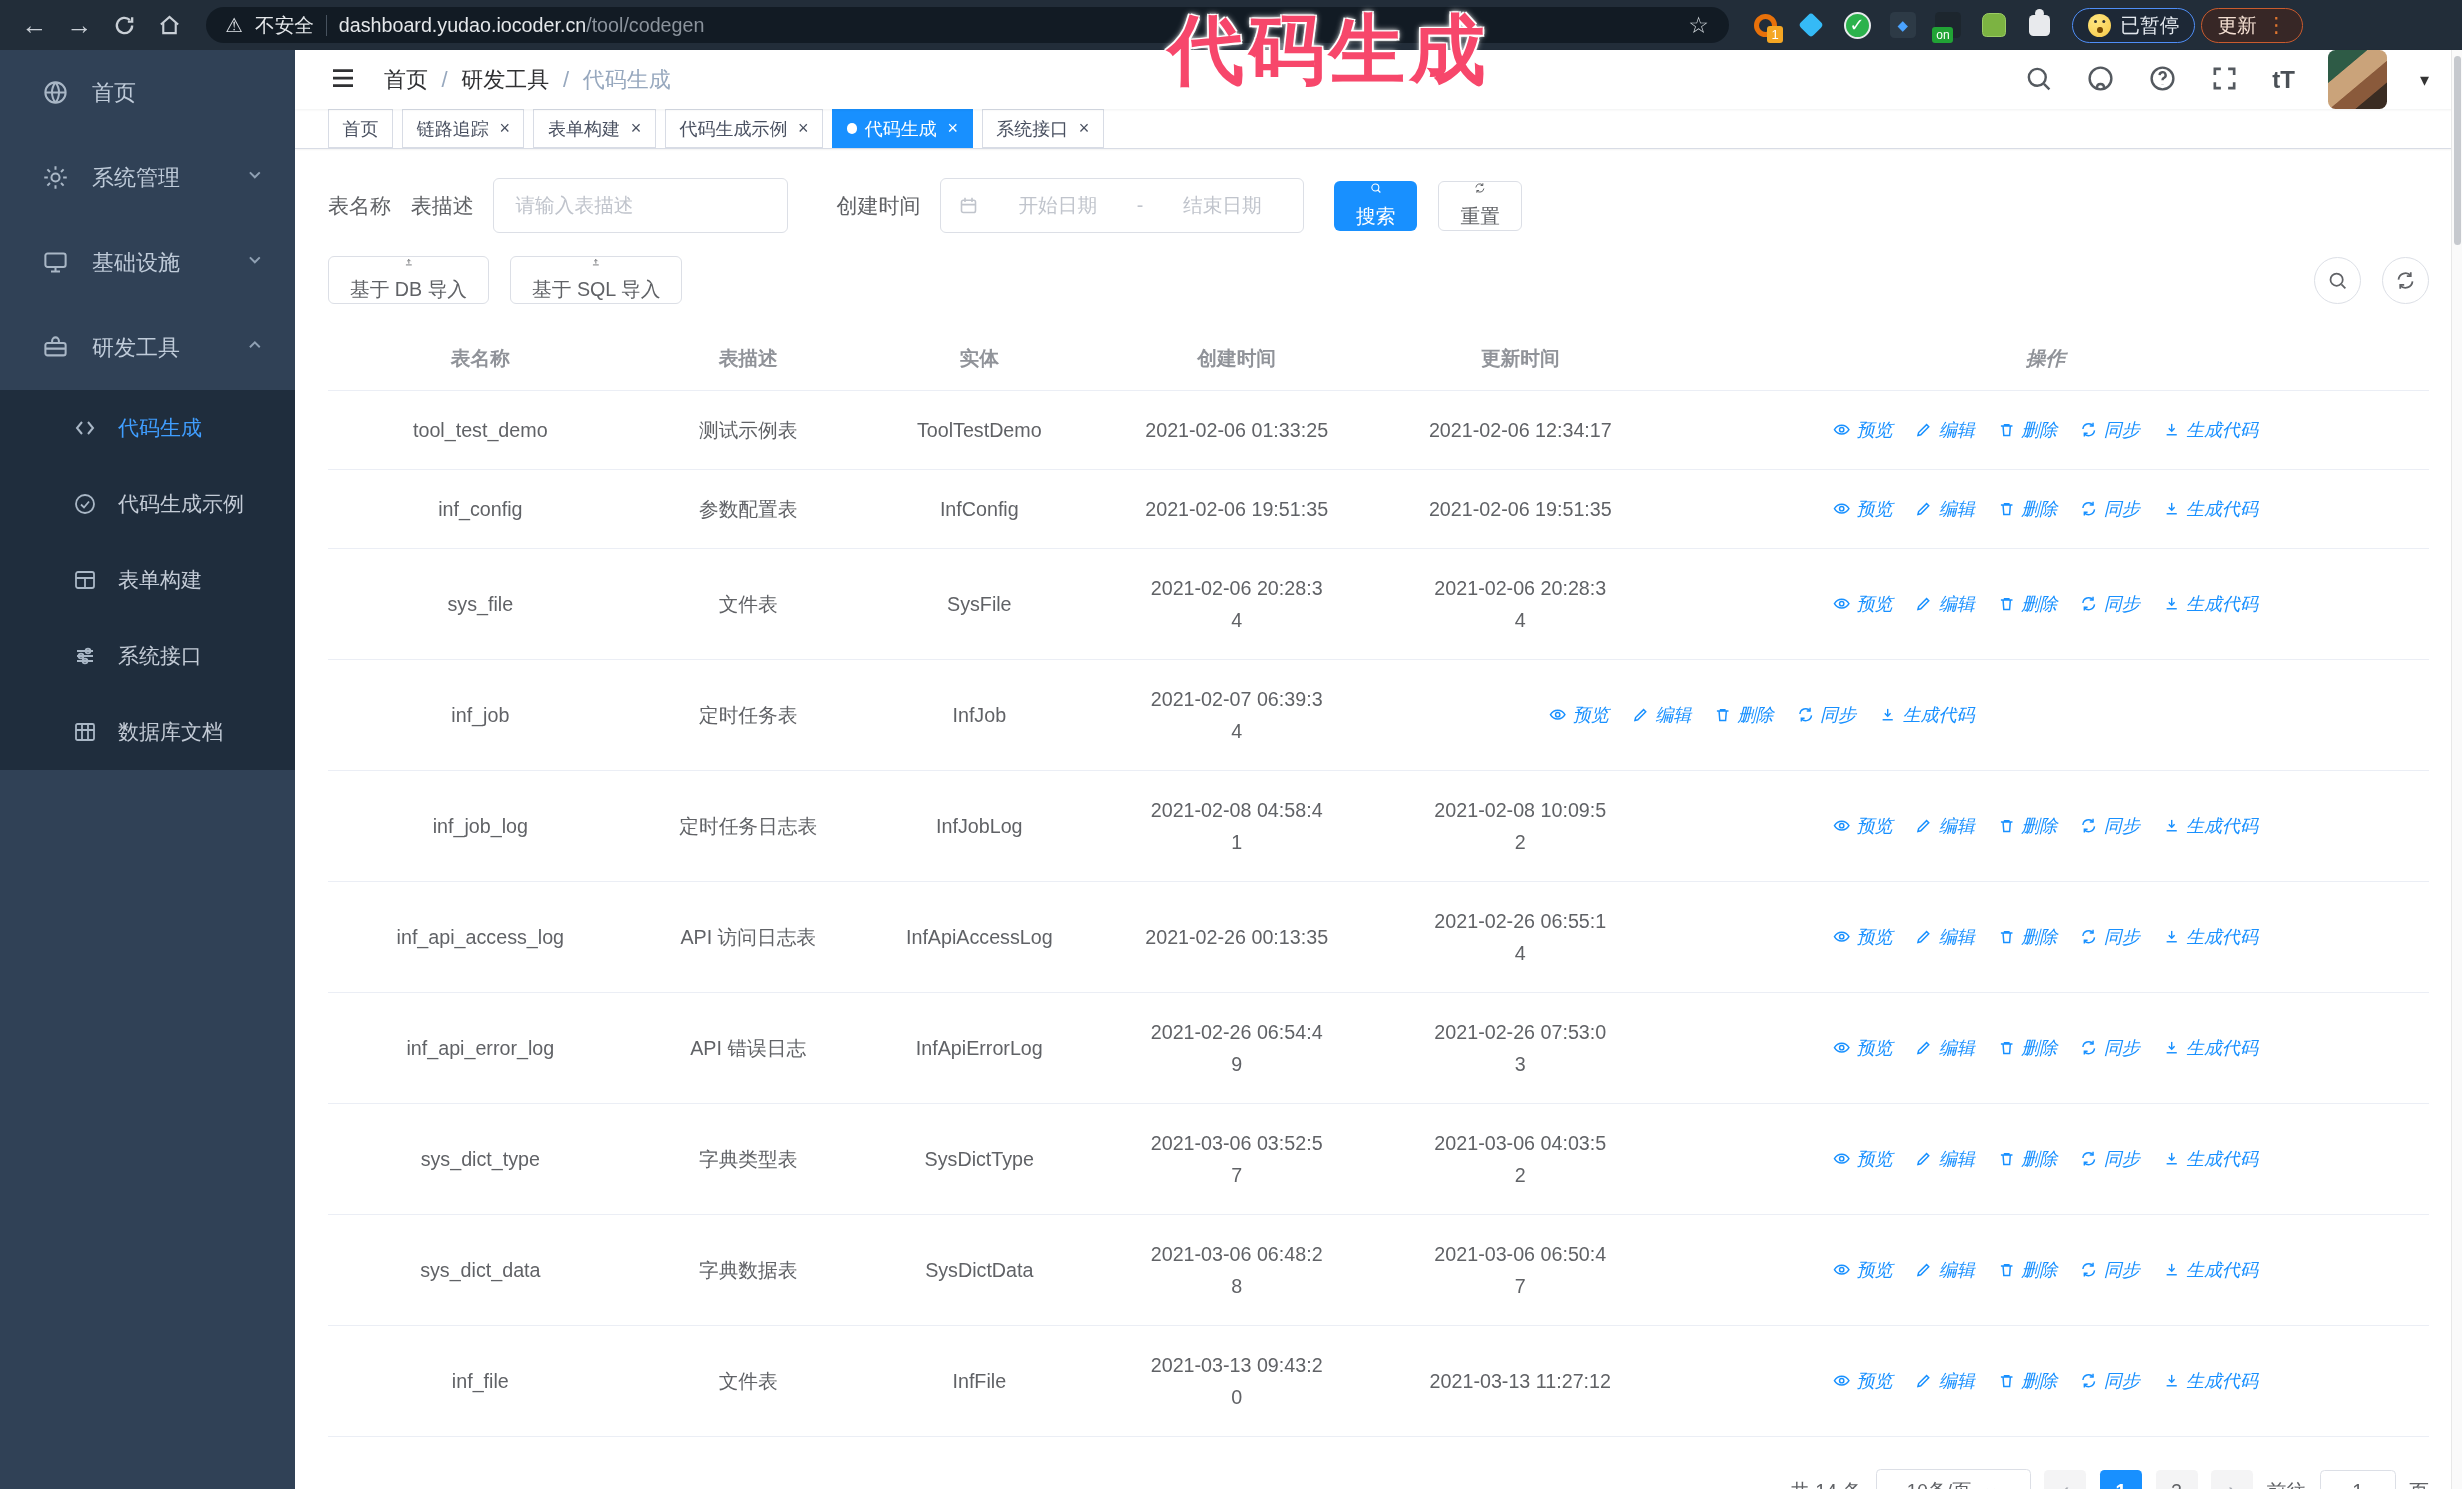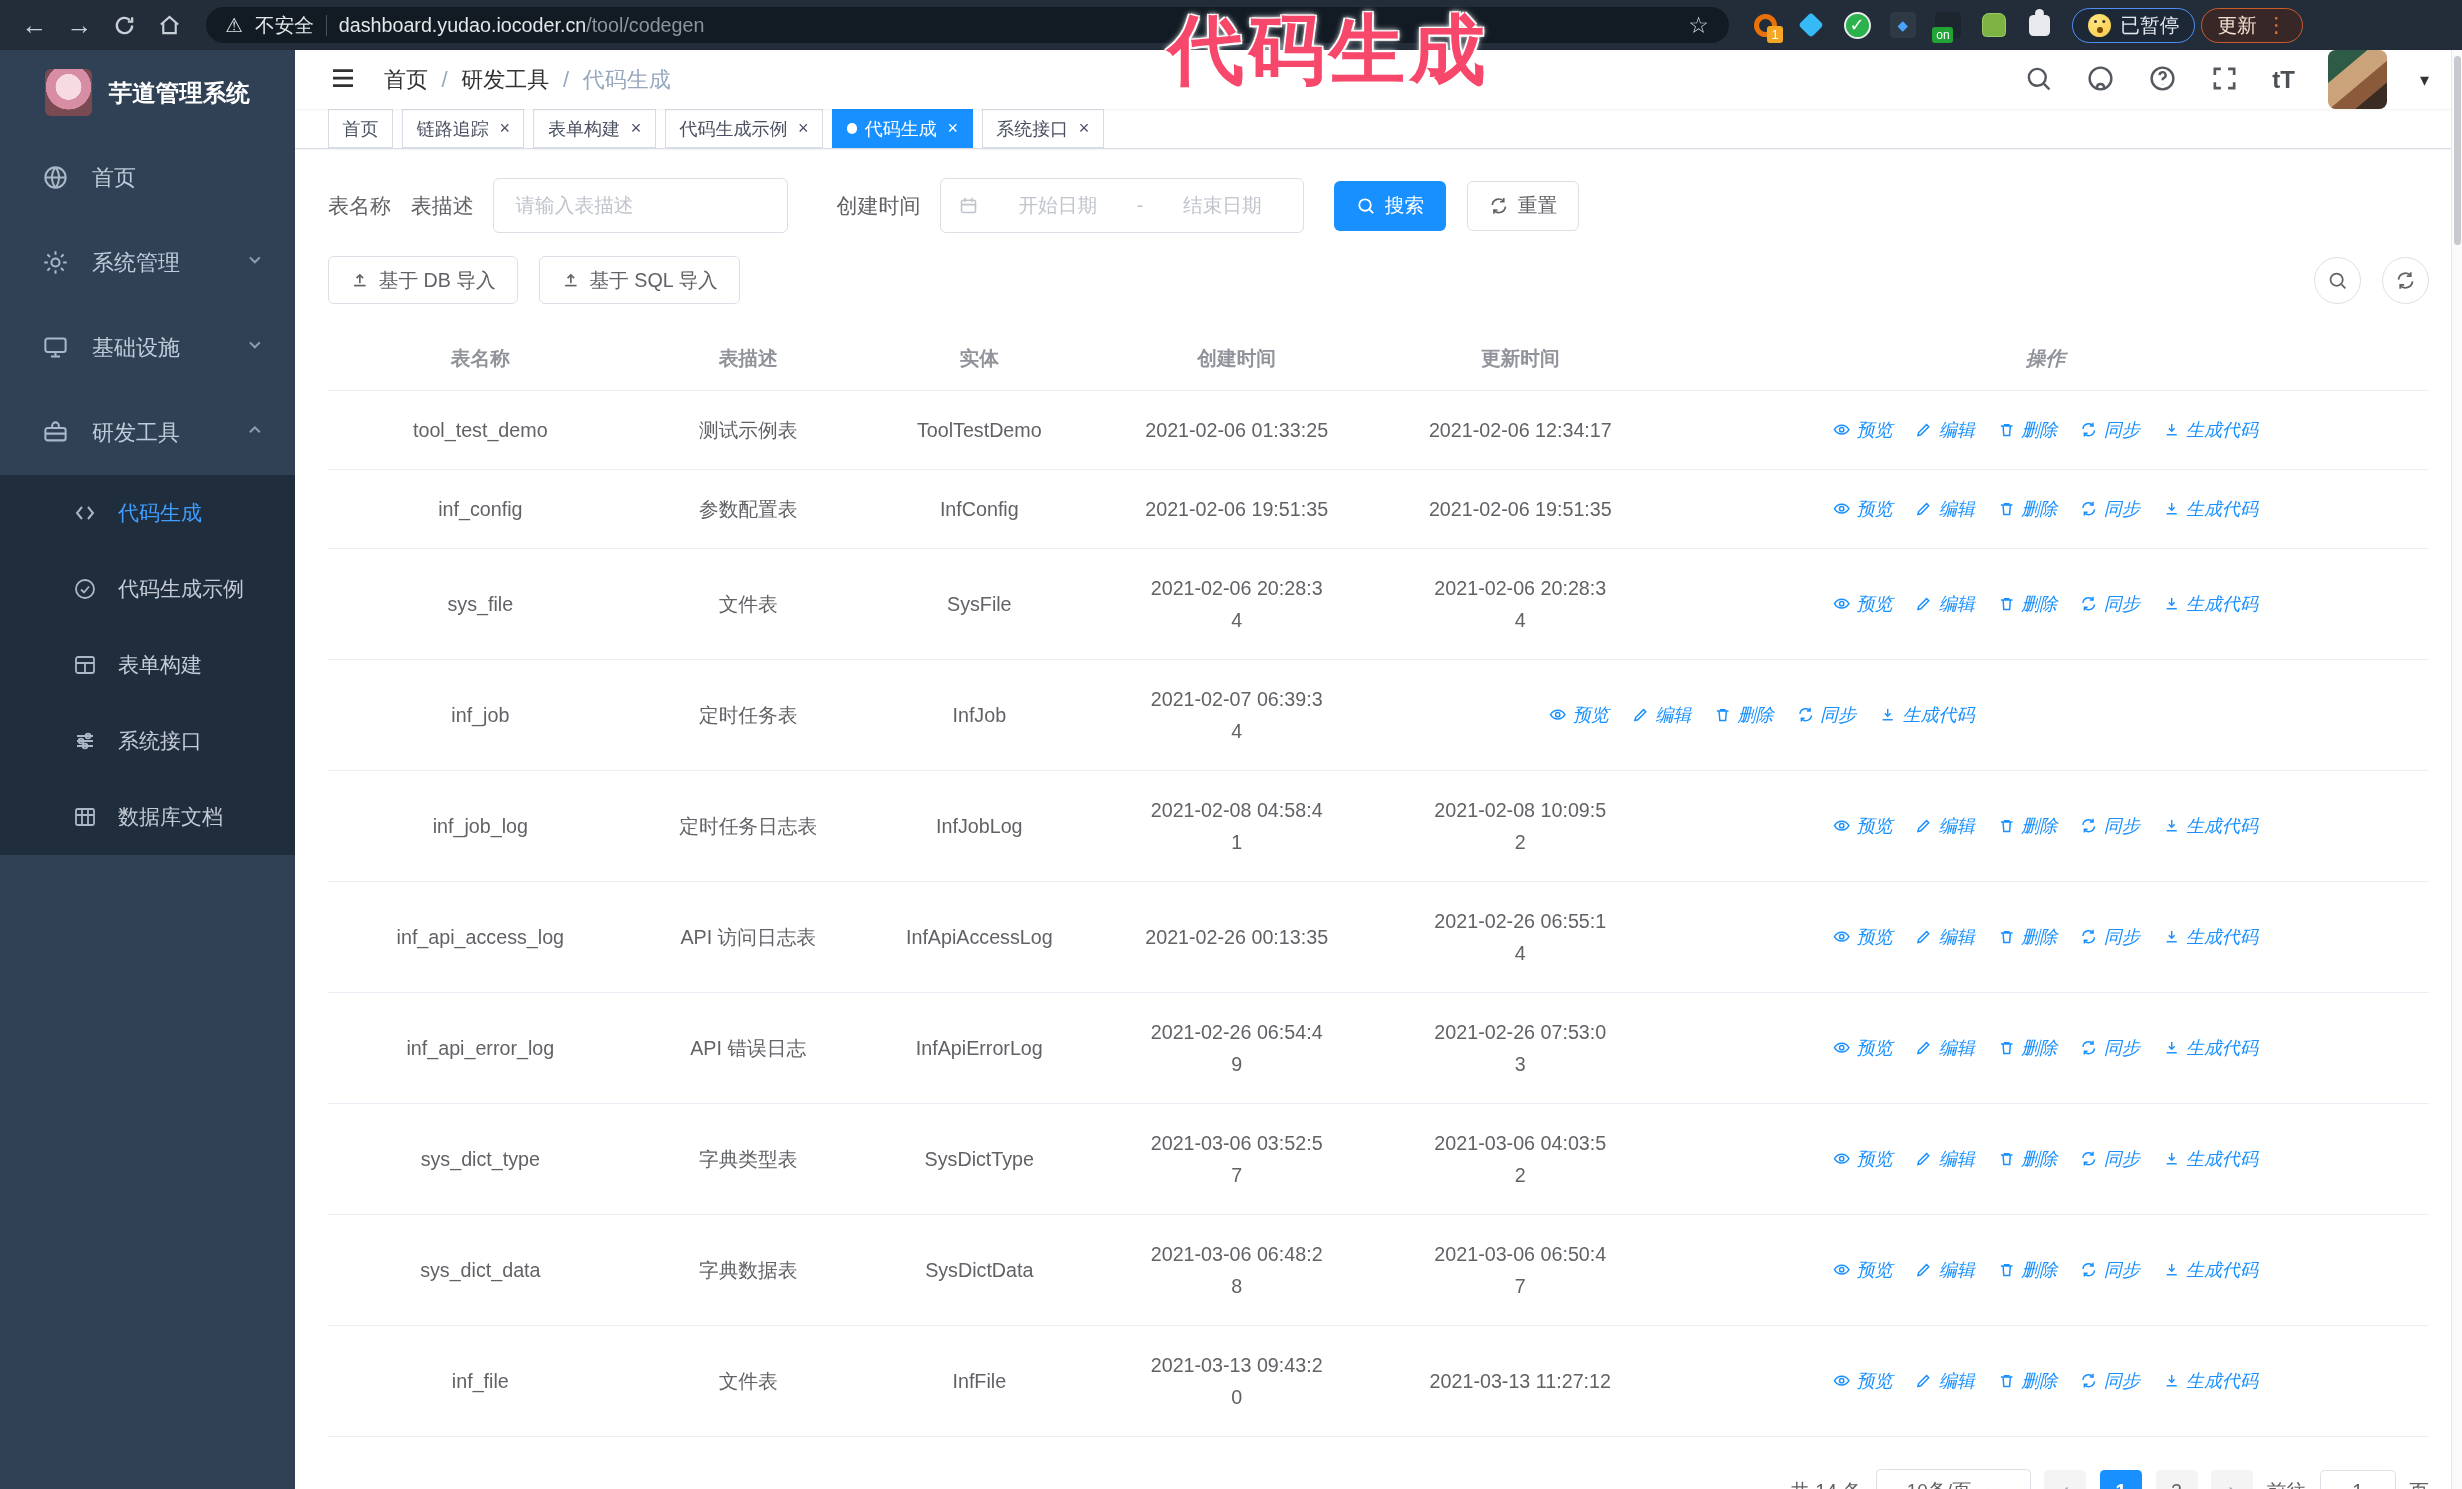--- a/index.html
+++ b/index.html
@@ -76,21 +76,21 @@
   .content { flex:1; padding:29px 33px 0; display:flex; flex-direction:column; }
   .filters { display:flex; align-items:center; font-size:21px; color:#606266; margin-bottom:23px; flex-wrap:nowrap; }
   .f-label { margin-right:19.7px; white-space:nowrap; }
   .inp { height:55px; border:0.8px solid #dcdfe6; border-radius:6px; padding:0 21px; font-size:19.7px; color:#606266; outline:none; font-family:inherit; }
   .inp::placeholder { color:#c0c4cc; }
   .inp-name { width:295px; margin-right:48px; }
   .inp-desc { width:295px; margin-right:48px; }
   .date-box { width:364px; height:55px; border:0.8px solid #dcdfe6; border-radius:6px; display:flex; align-items:center; padding:0 16.7px; gap:15px; color:#c0c4cc; font-size:19.7px; margin-right:30px; }
   .date-box svg { width:21px; height:21px; flex:0 0 auto; }
   .date-ph { flex:1; text-align:center; }
-  .btn { height:50px; display:inline-flex; align-items:center; gap:9px; padding:0 21px; border-radius:6px; font-size:19.7px; cursor:pointer; border:0.8px solid transparent; white-space:nowrap; }
+  .btn { height:50px; display:inline-flex; align-items:center; gap:9px; padding:0 21px; border-radius:6px; font-size:19.7px; cursor:pointer; border:0.8px solid transparent; white-space:nowrap;flex-direction:column; }
   .btn svg { width:19.7px; height:19.7px; }
   .btn-primary { background:#1890ff; color:#fff; }
   .btn-plain { background:#fff; border-color:#dcdfe6; color:#606266; }
   .btn-reset { margin-left:21px; }
   .actions-row { display:flex; align-items:center; margin-bottom:26px; }
   .actions-row .btn { margin-right:21px; height:48px; }
   .circles { margin-left:auto; display:flex; gap:21px; }
   .circle-btn { width:47px; height:47px; border-radius:50%; border:0.8px solid #dcdfe6; background:#fff; display:flex; align-items:center; justify-content:center; color:#606266; cursor:pointer; }
   .circle-btn svg { width:21px; height:21px; }
 
@@ -179,24 +179,20 @@
     </div>
     <div class="pill pill-update">
       <span>更新</span>
       <span class="dots">⋮</span>
     </div>
   </div>
 
   <div class="app">
 
     <aside class="sidebar">
-      <div class="logo-row">
-        <span class="logo-img"></span>
-        <span class="logo-title">芋道管理系统</span>
-      </div>
       <nav>
         <div class="menu-item">
           <span class="mi-icon"><svg viewBox="0 0 24 24" fill="none" stroke="currentColor" stroke-width="1.8">
                 <circle cx="12" cy="12" r="9"></circle>
                 <path d="M3 12h18M12 3a14.5 14.5 0 0 1 0 18M12 3a14.5 14.5 0 0 0 0 18"></path>
               </svg></span>
           <span>首页</span>
         </div>
         <div class="menu-item">
           <span class="mi-icon"><svg viewBox="0 0 24 24" fill="none" stroke="currentColor" stroke-width="1.8">

